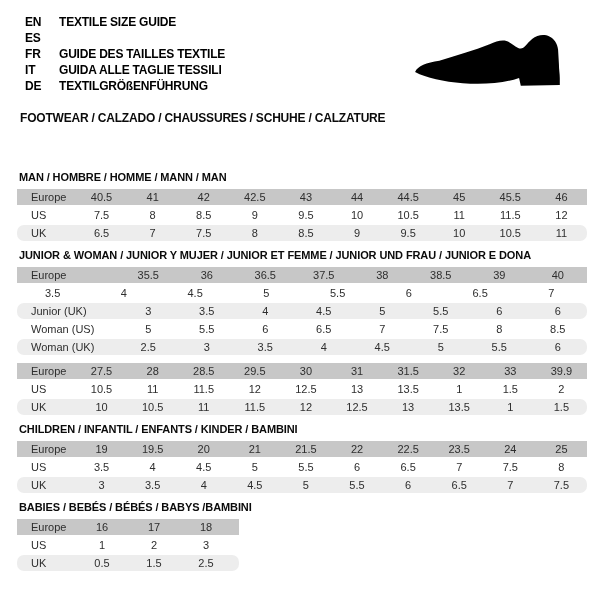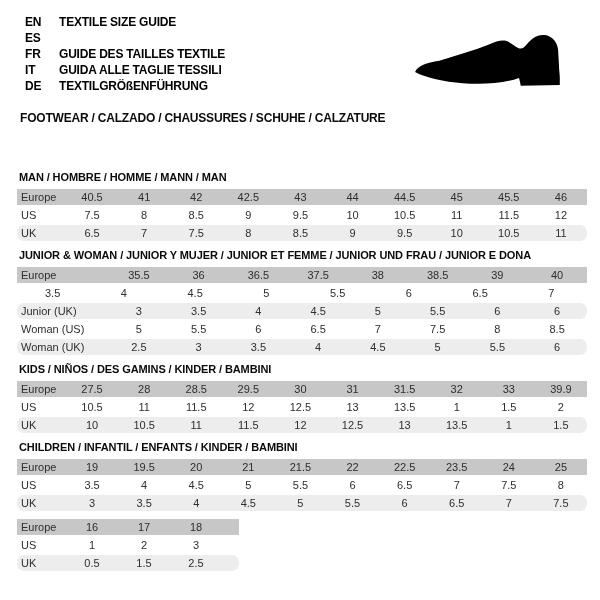--- a/index.html
+++ b/index.html
@@ -31,21 +31,21 @@
     font-weight:bold;color:#0b0b0b;letter-spacing:-0.1px;
   }
   .size-table{width:570px;}
   .size-table.compact{width:222px;}
   .t-row{
     display:flex;align-items:center;height:16px;margin-bottom:2px;
     font-size:11px;line-height:16px;color:var(--text,#2e2e2e);
   }
   .t-row.hdr{background:var(--header_row,#c7c7c7);}
   .t-row.alt{background:var(--alt_row,#ededed);border-radius:7px;}
-  .t-label{width:45px;flex:none;padding-left:4px;white-space:nowrap;}
+  .t-label{width:45px;flex:none;padding-left:14px;white-space:nowrap;}
   .size-table.wide-label .t-label{width:88px;}
   .t-cell{flex:1;text-align:center;}
   .size-table.compact .t-cell{flex:0 0 52px;}
 </style>
 </head>
 <body>
 
 <div class="page">
 
   <div class="langs" id="langs">
@@ -272,21 +272,20 @@
   <span class="t-cell">5</span>
 
   <span class="t-cell">5.5</span>
 
   <span class="t-cell">6</span>
 </div>
 </div>
   </section>
 
   <section class="size-section">
-    <h2 class="section-title">KIDS / NIÑOS / DES GAMINS / KINDER / BAMBINI</h2>
     <div class="size-table">
   <div class="t-row hdr">
     <span class="t-label">Europe</span>
 
   <span class="t-cell">27.5</span>
 
   <span class="t-cell">28</span>
 
   <span class="t-cell">28.5</span>
 
@@ -426,20 +425,21 @@
   <span class="t-cell">6.5</span>
 
   <span class="t-cell">7</span>
 
   <span class="t-cell">7.5</span>
 </div>
 </div>
   </section>
 
   <section class="size-section">
+    <h2 class="section-title">BABIES / BEBÉS / BÉBÉS / BABYS /BAMBINI</h2>
     <div class="size-table compact">
   <div class="t-row hdr">
     <span class="t-label">Europe</span>
 
   <span class="t-cell">16</span>
 
   <span class="t-cell">17</span>
 
   <span class="t-cell">18</span>
 </div>

